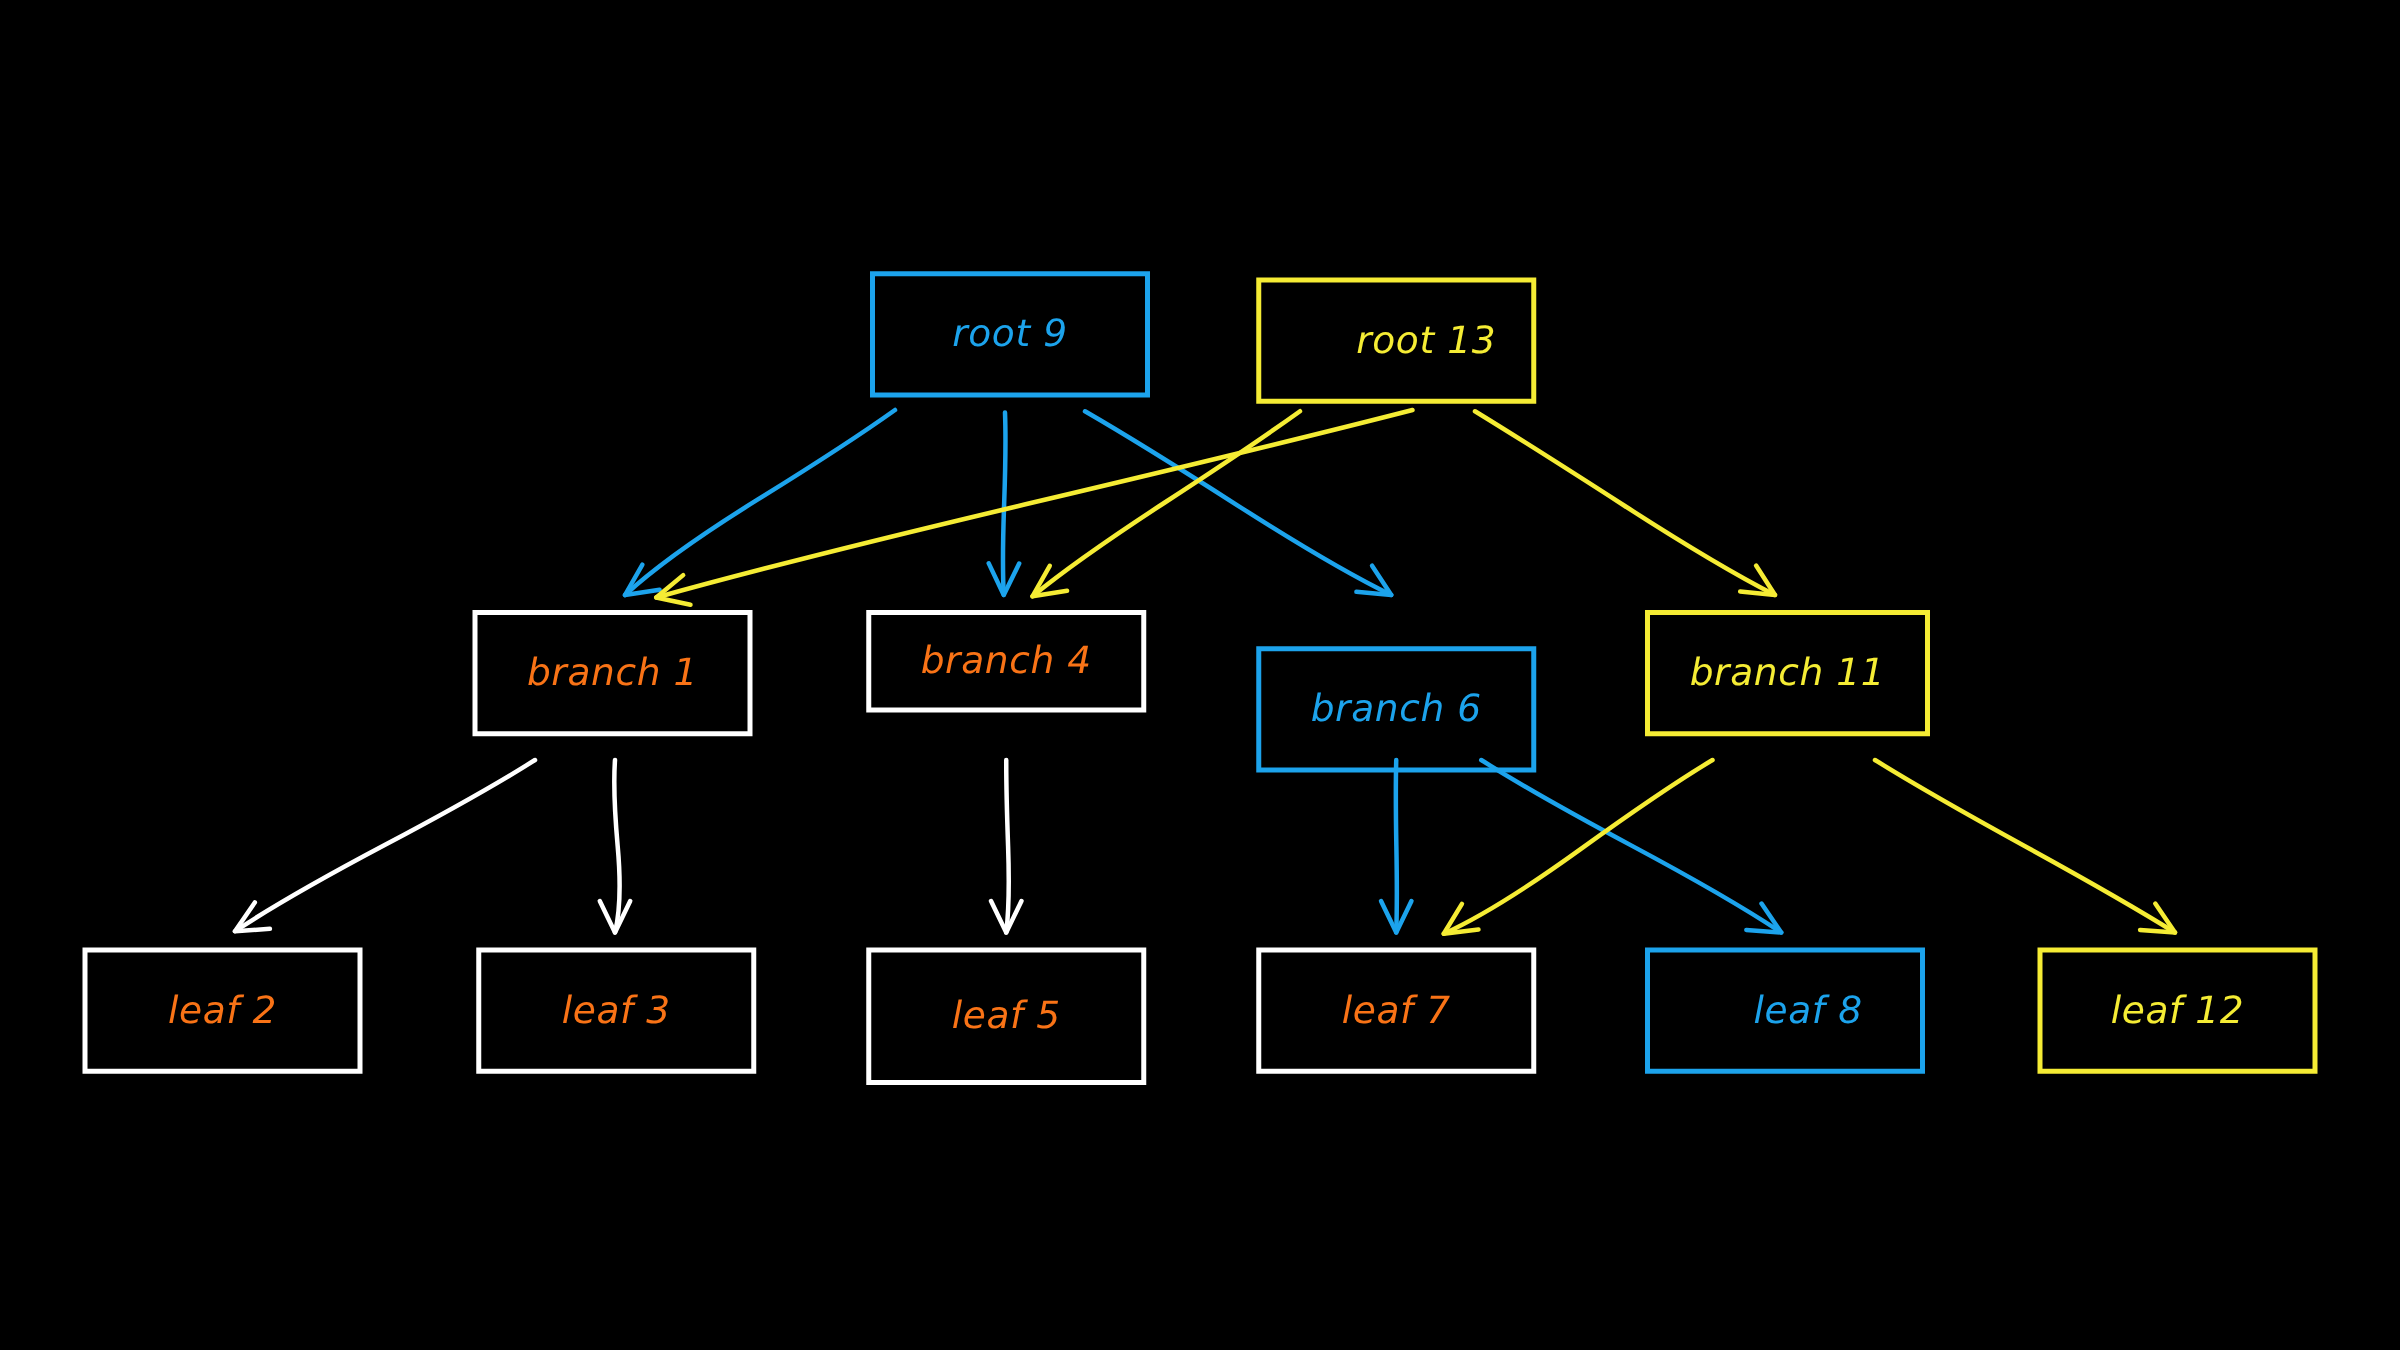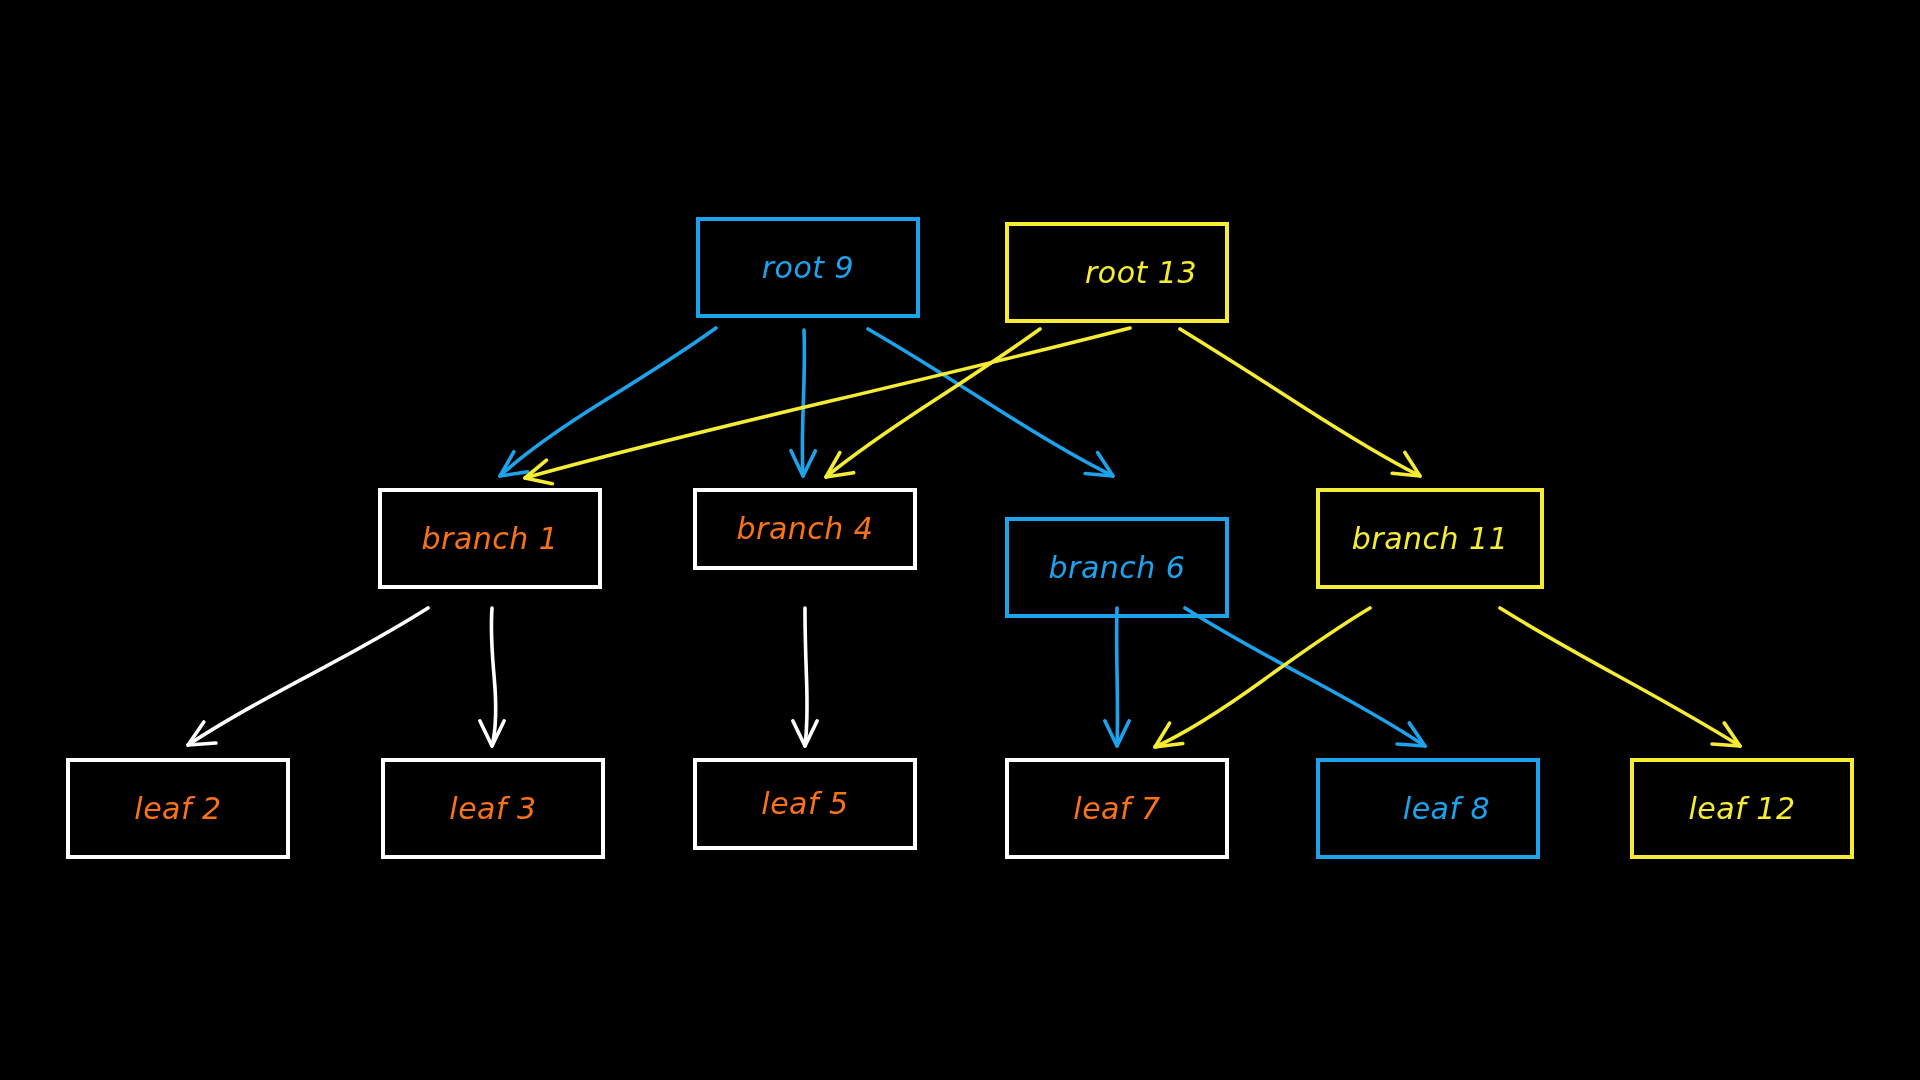--- a/index.html
+++ b/index.html
@@ -128,21 +128,21 @@
       </div>
       <div class="node c-yellow" style="left: 1316px; top: 488px; width: 228px; height: 101px;">
         <span class="node-label">branch 11</span>
       </div>
       <div class="node c-white" style="left: 66px; top: 758px; width: 224px; height: 101px;">
         <span class="node-label">leaf 2</span>
       </div>
       <div class="node c-white" style="left: 381px; top: 758px; width: 224px; height: 101px;">
         <span class="node-label">leaf 3</span>
       </div>
-      <div class="node c-white" style="left: 693px; top: 758px; width: 224px; height: 92px;">
+      <div class="node c-white" style="left: 693px; top: 758px; width: 224px; height: 110px;">
         <span class="node-label">leaf 5</span>
       </div>
       <div class="node c-white" style="left: 1005px; top: 758px; width: 224px; height: 101px;">
         <span class="node-label">leaf 7</span>
       </div>
       <div class="node c-blue" style="left: 1316px; top: 758px; width: 224px; height: 101px; padding-left: 37px;">
         <span class="node-label">leaf 8</span>
       </div>
       <div class="node c-yellow" style="left: 1630px; top: 758px; width: 224px; height: 101px;">
         <span class="node-label">leaf 12</span>

